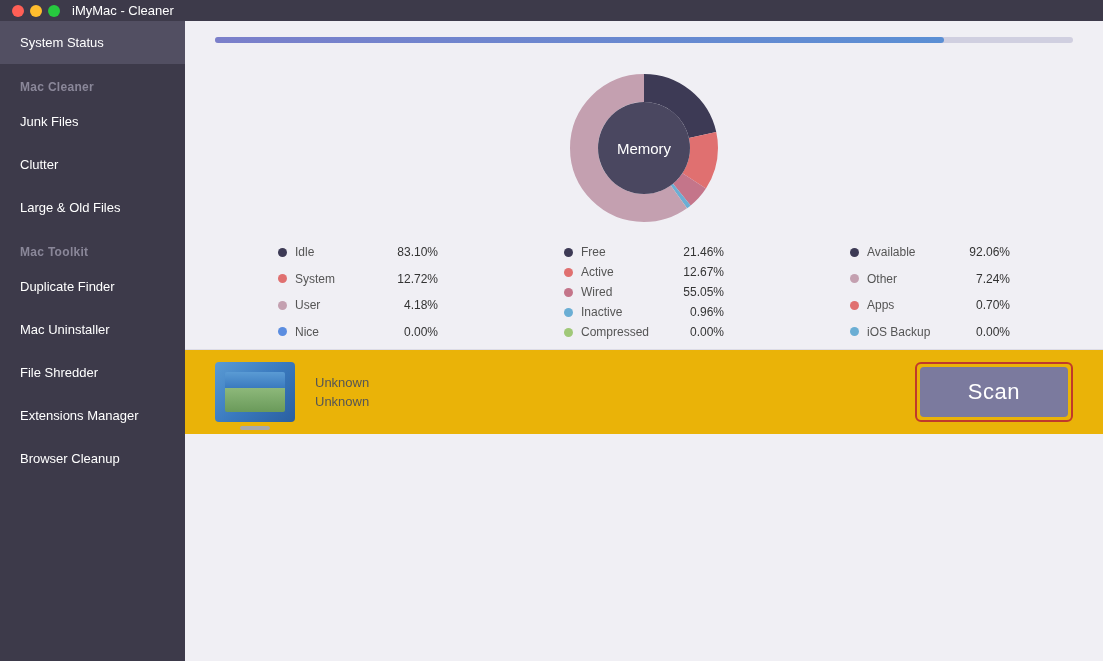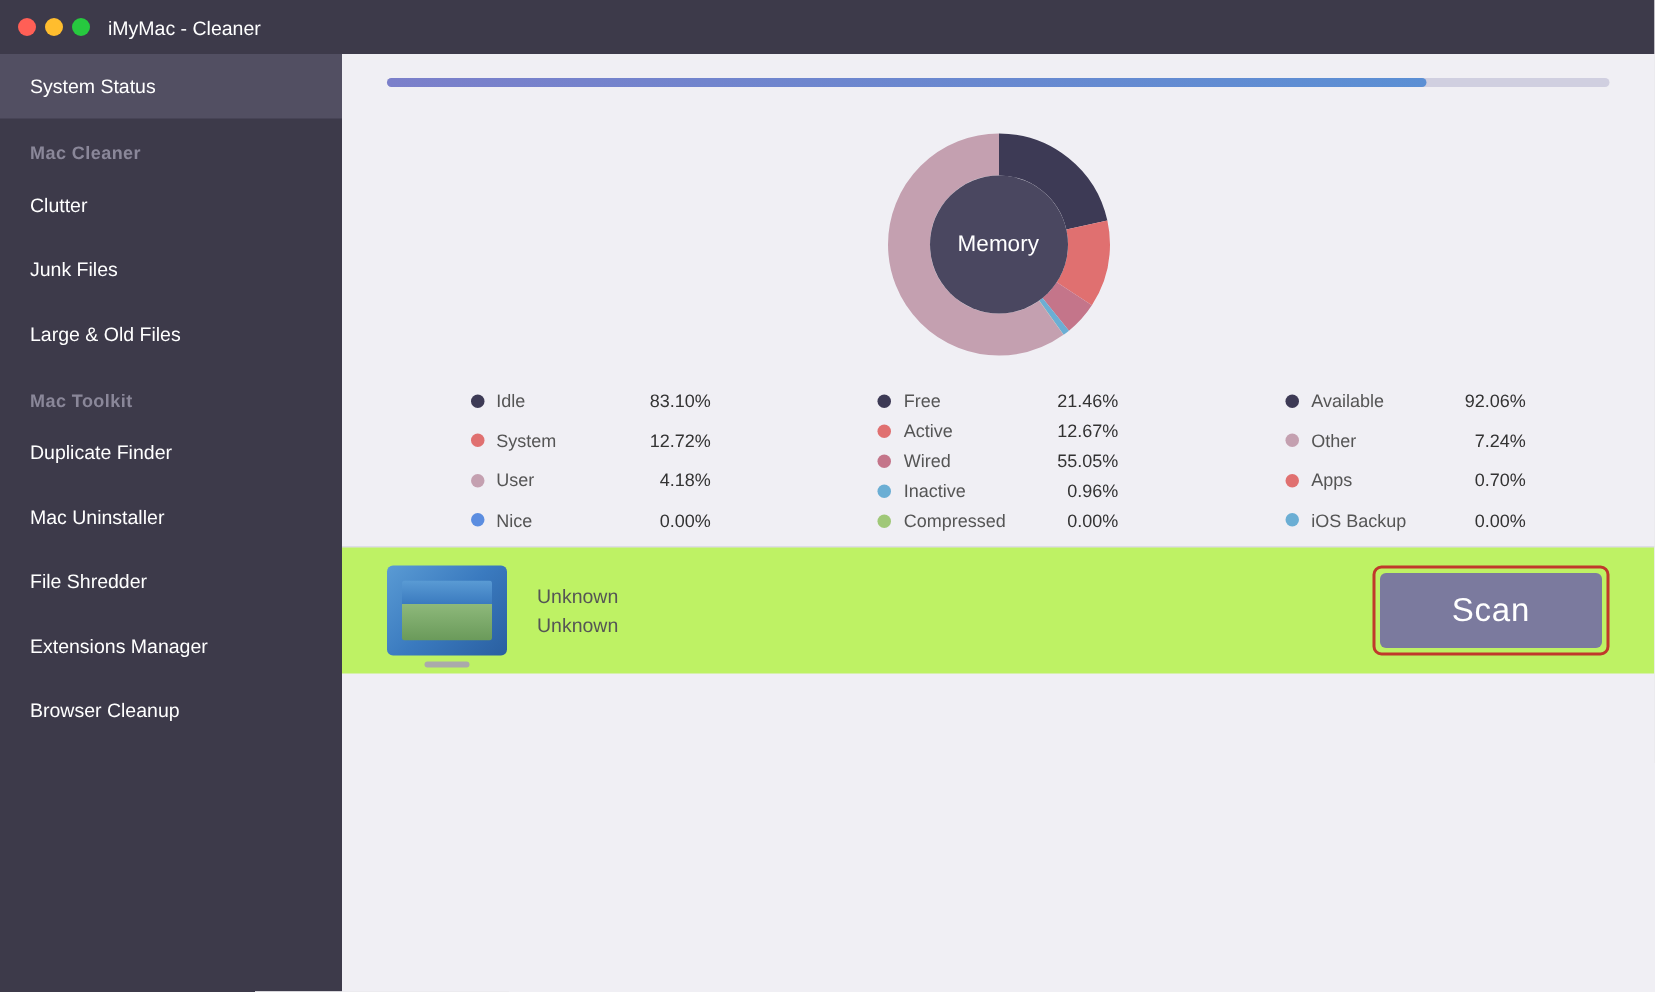--- a/index.html
+++ b/index.html
@@ -9,21 +9,21 @@
       width: 1103px;
       height: 661px;
       overflow: hidden;
       display: flex;
       flex-direction: column;
     }
 
     
     .titlebar {
       background: #3d3a4a;
-      height: 36px;
+      height: 21px;
       display: flex;
       align-items: center;
       padding: 0 12px;
       flex-shrink: 0;
     }
     .traffic-lights {
       display: flex;
       gap: 6px;
       margin-right: 12px;
     }
@@ -43,21 +43,21 @@
 
     
     .app-body {
       display: flex;
       flex: 1;
       overflow: hidden;
     }
 
     
     .sidebar {
-      width: 228px;
+      width: 185px;
       background: #3d3a4a;
       display: flex;
       flex-direction: column;
       flex-shrink: 0;
       overflow-y: auto;
     }
     .sidebar-item {
       padding: 14px 20px;
       color: #fff;
       font-size: 13px;
@@ -167,21 +167,21 @@
       font-weight: 500;
       min-width: 50px;
       text-align: right;
     }
 
     
     .bottom-bar {
       display: flex;
       align-items: center;
       padding: 12px 30px;
-      background: #bef264;
+      background: #eab308;
       border-top: 1px solid #dddce6;
       flex-shrink: 0;
     }
     .mac-image {
       width: 80px;
       height: 60px;
       background: linear-gradient(135deg, #5a9bd4 0%, #3a7abf 50%, #2a5fa0 100%);
       border-radius: 4px;
       position: relative;
       flex-shrink: 0;
@@ -260,24 +260,24 @@
 <div class="app-body">
 
   <div class="sidebar">
     <div class="sidebar-item active">
       <span>System Status</span>
     </div>
     <div class="sidebar-section-label">
       <span>Mac Cleaner</span>
     </div>
     <div class="sidebar-item">
+      <span>Junk Files</span>
+    </div>
+    <div class="sidebar-item">
       <span>Clutter</span>
-    </div>
-    <div class="sidebar-item">
-      <span>Junk Files</span>
     </div>
     <div class="sidebar-item">
       <span>Large &amp; Old Files</span>
     </div>
     <div class="sidebar-section-label">
       <span>Mac Toolkit</span>
     </div>
     <div class="sidebar-item">
       <span>Duplicate Finder</span>
     </div>

